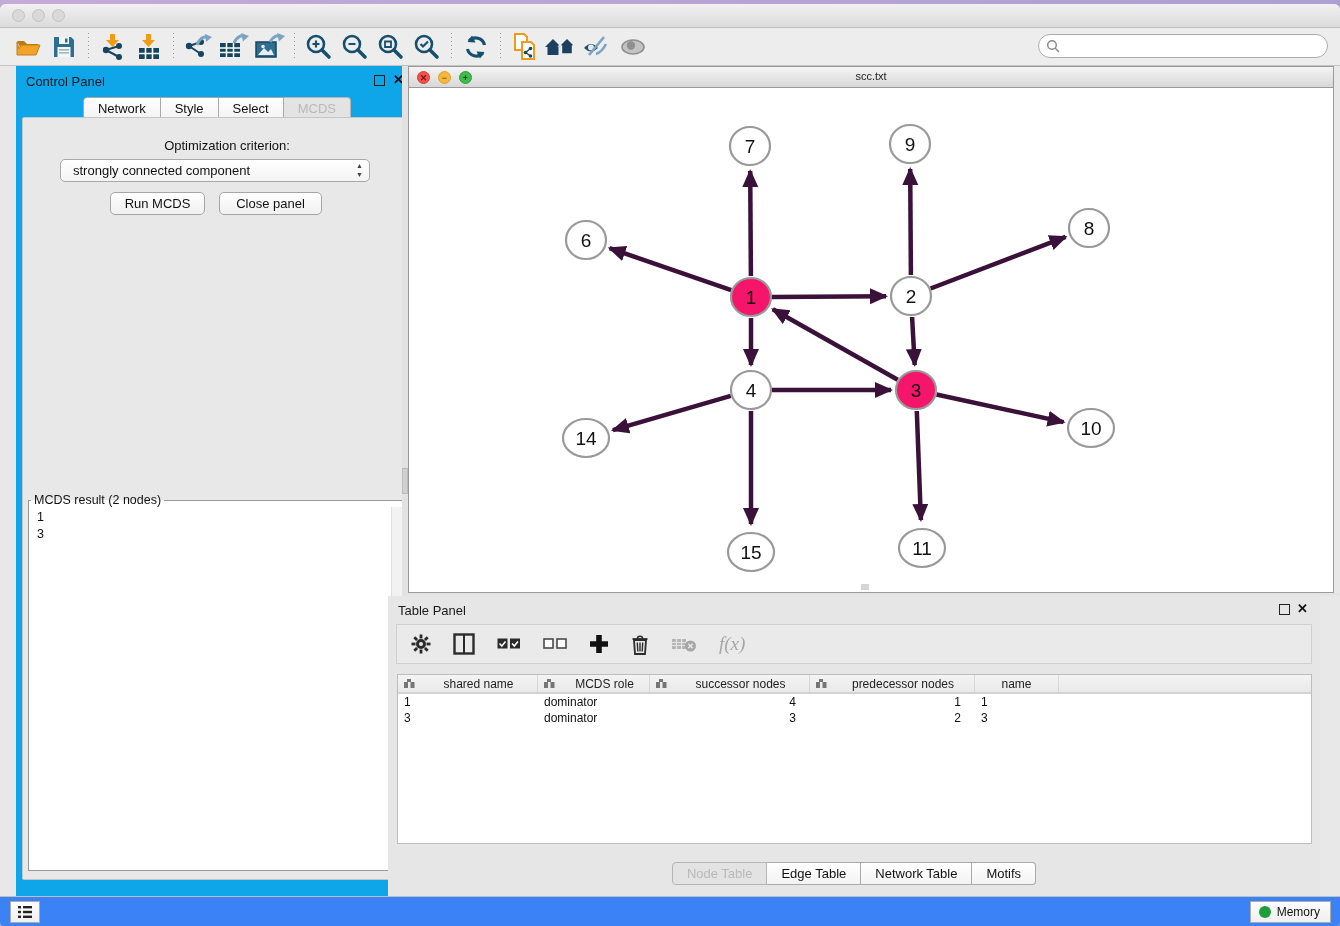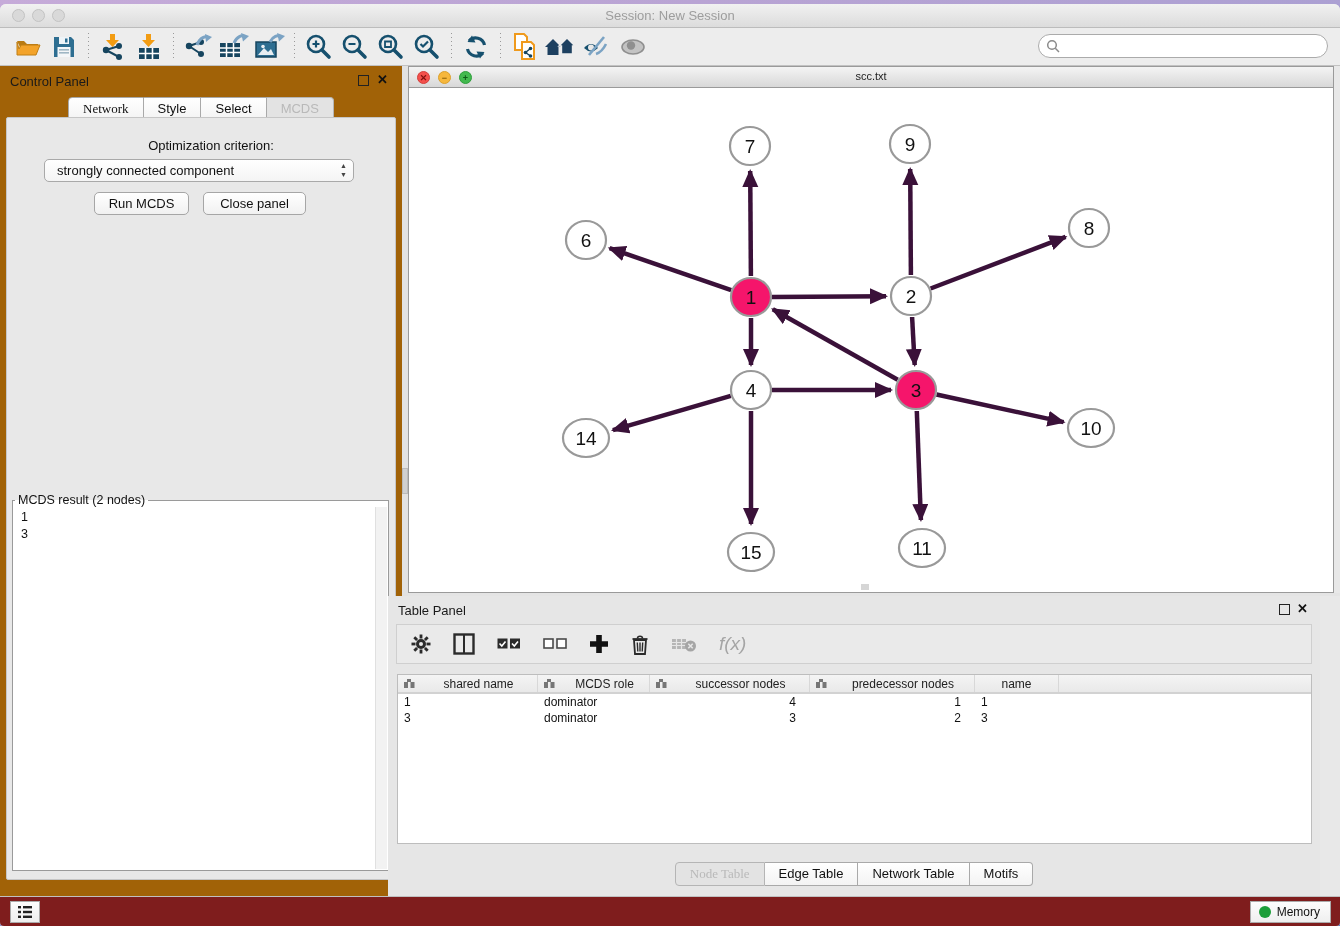--- a/index.html
+++ b/index.html
@@ -31,30 +31,30 @@
   .tb-sep { width:1px; height:28px; margin:0 6px;
     background-image:linear-gradient(#9a9a9a 30%, rgba(0,0,0,0) 0%);
     background-size:1px 4px; background-repeat:repeat-y; }
   .search-wrap { position:absolute; right:12px; top:6px; }
   .search-input {
     width:290px; height:24px; border:1px solid #ababab; border-radius:13px;
     background:#fff; padding-left:26px; font-size:13px; outline:none;
   }
   .search-icon { position:absolute; left:8px; top:5px; pointer-events:none; }
   
-  .control-panel { position:absolute; left:0; top:62px; width:402px; height:830px; background:#a16207; }
+  .control-panel { position:absolute; left:16px; top:62px; width:402px; height:830px; background:#0ea5e9; }
   .panel-title { position:absolute; left:10px; top:8px; font-size:13px; color:#1a1a1a; }
   .panel-float { position:absolute; top:9px; width:11px; height:11px; border:1.5px solid #222; }
   .panel-close { position:absolute; top:6px; font-size:13px; font-weight:bold; color:#111; }
   .tab-row { position:absolute; left:0; right:0; display:flex; justify-content:center; }
   .tab {
     font-size:13px; padding:3px 14px; background:linear-gradient(#ffffff,#f3f3f3);
     border:1px solid #a9a9a9; border-left-width:0; color:#111;
   }
-  .tab:first-child { border-left-width:1px; border-radius:4px 0 0 4px;font-family:Liberation Serif, serif; }
+  .tab:first-child { border-left-width:1px; border-radius:4px 0 0 4px; }
   .tab:last-child { border-radius:0 4px 4px 0; }
   .tab.active { background:#e3e3e3; color:#b9b9b9; border-color:#b5b5b5; }
   .cp-content { position:absolute; left:6px; top:51px; width:390px; height:763px;
     background:#e8e8e8; border:1px solid #c6c6c6; border-radius:2px; }
   .opt-label { position:absolute; left:0; right:0; top:72px; text-align:center; font-size:13px; color:#111;padding-left:20px; }
   .dropdown {
     position:absolute; left:44px; top:93px; width:310px; height:23px;
     background:linear-gradient(#ffffff,#f4f4f4); border:1px solid #a9a9a9; border-radius:5px;
     display:flex; align-items:center; font-size:13px; padding-left:12px; color:#111;
   }
@@ -88,56 +88,55 @@
     font-size:9px; line-height:12px; text-align:center; font-weight:bold; }
   .nw-canvas { position:absolute; left:0; top:21px; width:924px; height:504px; background:#fff; }
   .nw-canvas svg text { font-family:"Liberation Sans",sans-serif; fill:#111; }
   .nw-hscroll-thumb { position:absolute; left:452px; bottom:2px; width:8px; height:6px; background:#d6d6d6; }
   .mid-gap { position:absolute; left:408px; top:589px; width:932px; height:3px; background:#e4e4e4; }
   
   .table-panel { position:absolute; left:388px; top:592px; width:932px; height:300px; background:#e6e6e6; }
   .tp-toolbar { position:absolute; left:8px; right:8px; top:28px; height:40px;
     background:#eaeaea; border:1px solid #cfcfcf; display:flex; align-items:center; padding-left:14px; gap:22px; }
   .tp-ico { display:flex; align-items:center; justify-content:center; }
-  .fx-label { font-family:Liberation Sans, sans-serif; font-style:italic; font-size:19px; color:#a5a5a5; }
+  .fx-label { font-family:Liberation Serif, serif; font-style:italic; font-size:19px; color:#a5a5a5; }
   .node-table { position:absolute; left:9px; right:8px; top:78px; height:170px;
     background:#fff; border:1px solid #bdbdbd; overflow:hidden; }
   .thead { display:flex; height:19px; background:linear-gradient(#f4f4f4,#e9e9e9);
     border-bottom:2px solid #d2d2d2; }
   .th { display:flex; align-items:center; font-size:12px; color:#222;
     border-right:1px solid #d8d8d8; padding-left:5px; }
   .tr { display:flex; height:16px; }
   .td { font-size:12px; color:#111; padding:1px 4px 0 6px; overflow:hidden; }
   .tree-ico { position:relative; width:11px; height:10px; display:inline-block; margin-right:6px; flex:none; }
   .tree-ico::before { content:""; position:absolute; left:3.5px; top:0.5px; width:4px; height:3px; background:#767676; }
   .tree-ico::after { content:""; position:absolute; left:0.5px; bottom:0.5px; width:4px; height:3px;
     background:#767676; box-shadow:6.5px 0 #767676; border-top:3px solid rgba(0,0,0,0);
     margin-top:-3px; }
   .tp-tabs { position:absolute; left:0; right:0; top:266px; }
   
   .statusbar { position:absolute; left:0; top:892px; width:100%; height:30px;
-    background:#7f1d1d; border-top:1px solid #c0c0c0; }
+    background:#3b82f6; border-top:1px solid #c0c0c0; }
   .sb-left-btn { position:absolute; left:10px; top:4px; width:30px; height:22px;
     background:linear-gradient(#fdfdfd,#efefef); border:1px solid #ababab;
     display:flex; align-items:center; justify-content:center; }
   .memory-btn { position:absolute; right:9px; top:4px; height:22px; padding:0 10px 0 8px;
     background:linear-gradient(#fdfdfd,#efefef); border:1px solid #ababab;
     display:flex; align-items:center; gap:6px; font-size:12px; color:#111; }
   .mem-dot { width:12px; height:12px; border-radius:50%; background:#1d9e3a; }
 </style>
 </head>
 <body>
 
 <div class="app">
 
   <div class="titlebar">
     <span class="tl-dot" style="left:12px"></span>
     <span class="tl-dot" style="left:32px"></span>
     <span class="tl-dot" style="left:52px"></span>
-    <div class="main-title">Session: New Session</div>
   </div>
 
   <div class="toolbar">
     <div class="tb-btn">
       <svg width="27" height="26" viewBox="0 0 27 26">
         <path d="M2,7 h7 l3,3 h11 v3 h-18 z" fill="#b97a12"></path>
         <path d="M2,8 v13 h19 l4,-10 h-19 l-2,4 z" fill="#f3a32a" stroke="#c07f14" stroke-width="1"></path>
       </svg>
     </div>
     <div class="tb-btn">

